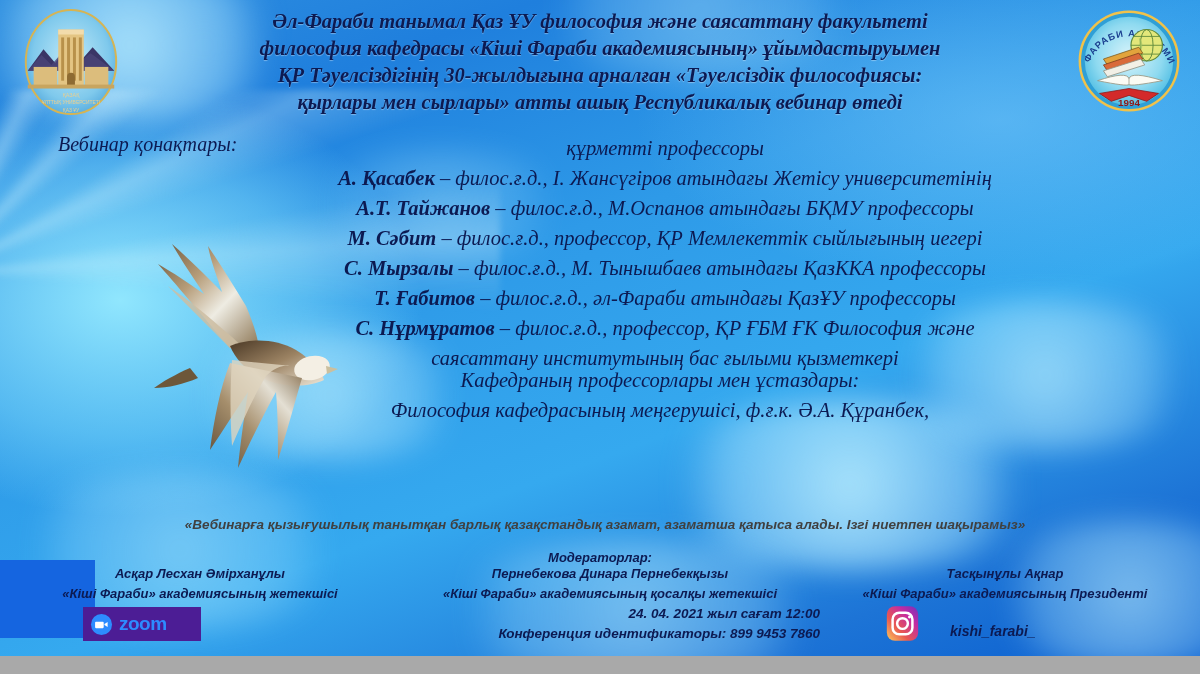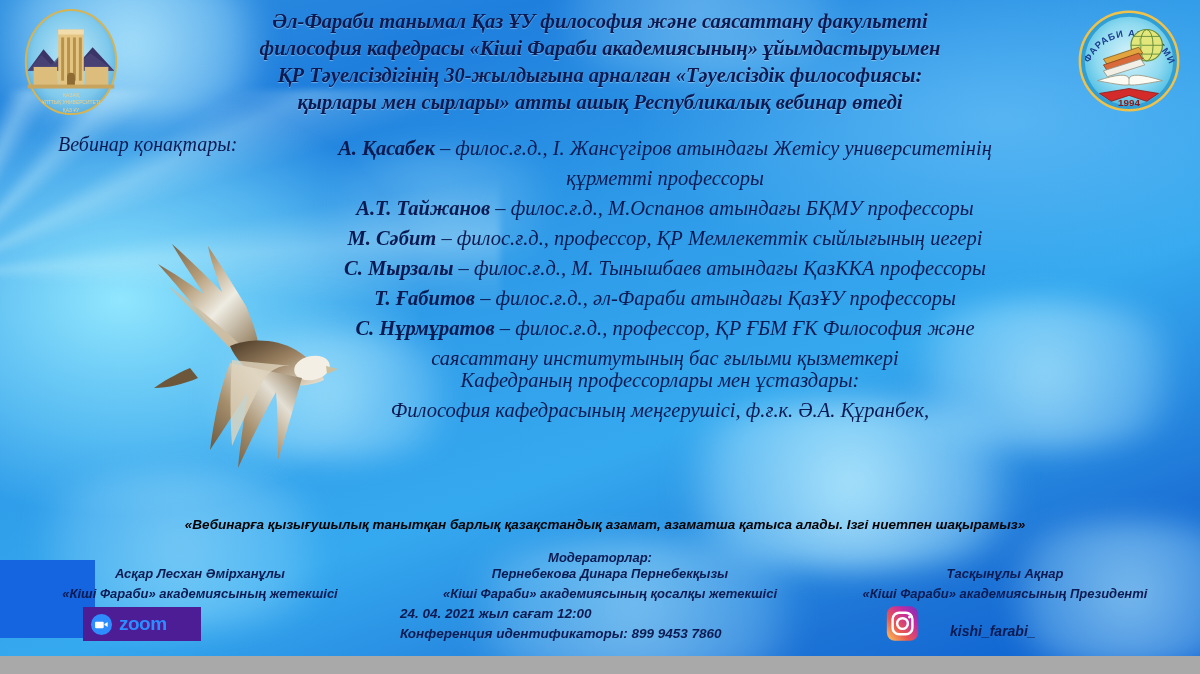--- a/index.html
+++ b/index.html
@@ -152,21 +152,21 @@
     font-style: italic;
   }
   .dept-lines .bold { font-weight: bold; }
 
   
   .invite {
     position: absolute;
     left: 50px; top: 517px;
     width: 1110px;
     text-align: center;
-    color: #000000;
+    color: #404040;
     font-family: "Liberation Sans", sans-serif;
     font-style: italic;
     font-weight: bold;
     font-size: 13.5px;
   }
   .moderators-label {
     position: absolute;
     left: 0; top: 543px;
     width: 1200px;
     text-align: center;
@@ -190,21 +190,21 @@
   .mod-col .nm { display: block; }
   .mod-col .rl { display: block; }
   .mod-1 { left: 20px;  top: 564px; width: 360px; }
   .mod-2 { left: 400px; top: 564px; width: 420px; }
   .mod-3 { left: 820px; top: 564px; width: 370px; }
 
   .datetime {
     position: absolute;
     left: 400px; top: 604px;
     width: 420px;
-    text-align: left;
+    text-align: right;
     color: #0c1a52;
     font-family: "Liberation Sans", sans-serif;
     font-style: italic;
     font-weight: bold;
     font-size: 13.5px;
     line-height: 20px;
   }
 
   .zoom-badge {
     position: absolute;
@@ -371,24 +371,24 @@
     <div>Әл-Фараби танымал Қаз ҰУ философия және саясаттану факультеті</div>
     <div>философия кафедрасы «Кіші Фараби академиясының» ұйымдастыруымен</div>
     <div>ҚР Тәуелсіздігінің 30-жылдығына арналған «Тәуелсіздік философиясы:</div>
     <div>қырлары мен сырлары» атты ашық Республикалық вебинар өтеді</div>
   </div>
 
   <div class="guests-label">Вебинар қонақтары:</div>
 
   <div class="guest-lines">
     <div class="gline">
+      <span>құрметті профессоры</span>
+    </div>
+    <div class="gline">
       <b>А. Қасабек</b><span> – филос.ғ.д., І. Жансүгіров атындағы Жетісу университетінің</span>
-    </div>
-    <div class="gline">
-      <span>құрметті профессоры</span>
     </div>
     <div class="gline">
       <b>А.Т. Тайжанов</b><span> – филос.ғ.д., М.Оспанов атындағы БҚМУ профессоры</span>
     </div>
     <div class="gline">
       <b>М. Сәбит</b><span> – филос.ғ.д., профессор, ҚР Мемлекеттік сыйлығының иегері</span>
     </div>
     <div class="gline">
       <b>С. Мырзалы</b><span> – филос.ғ.д., М. Тынышбаев атындағы ҚазККА профессоры</span>
     </div>

